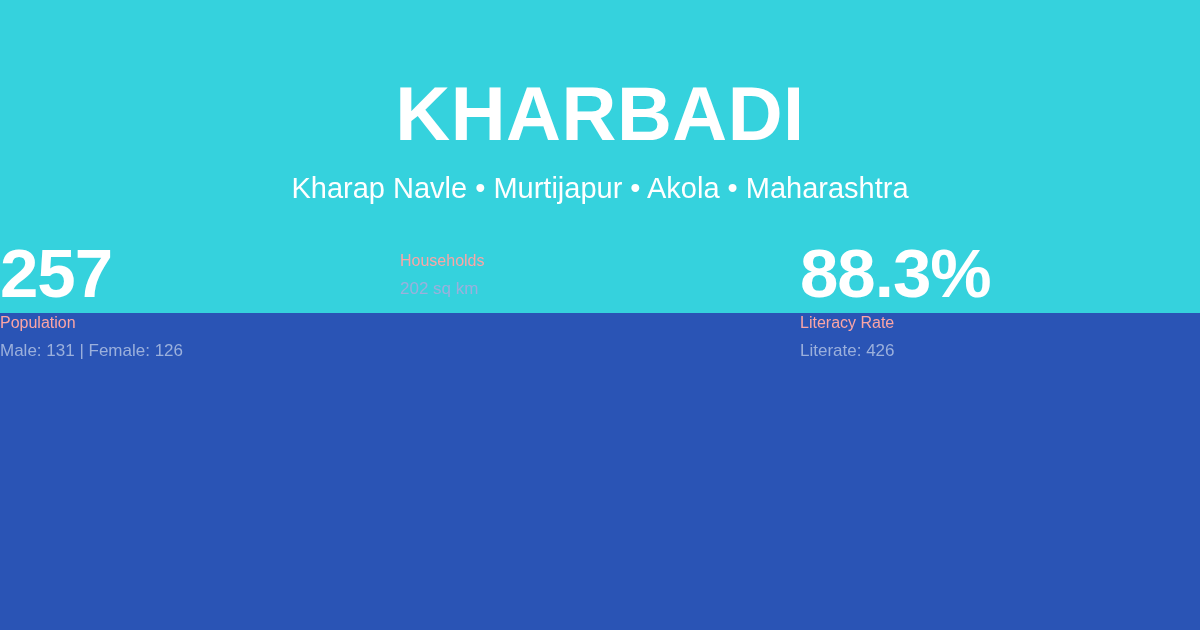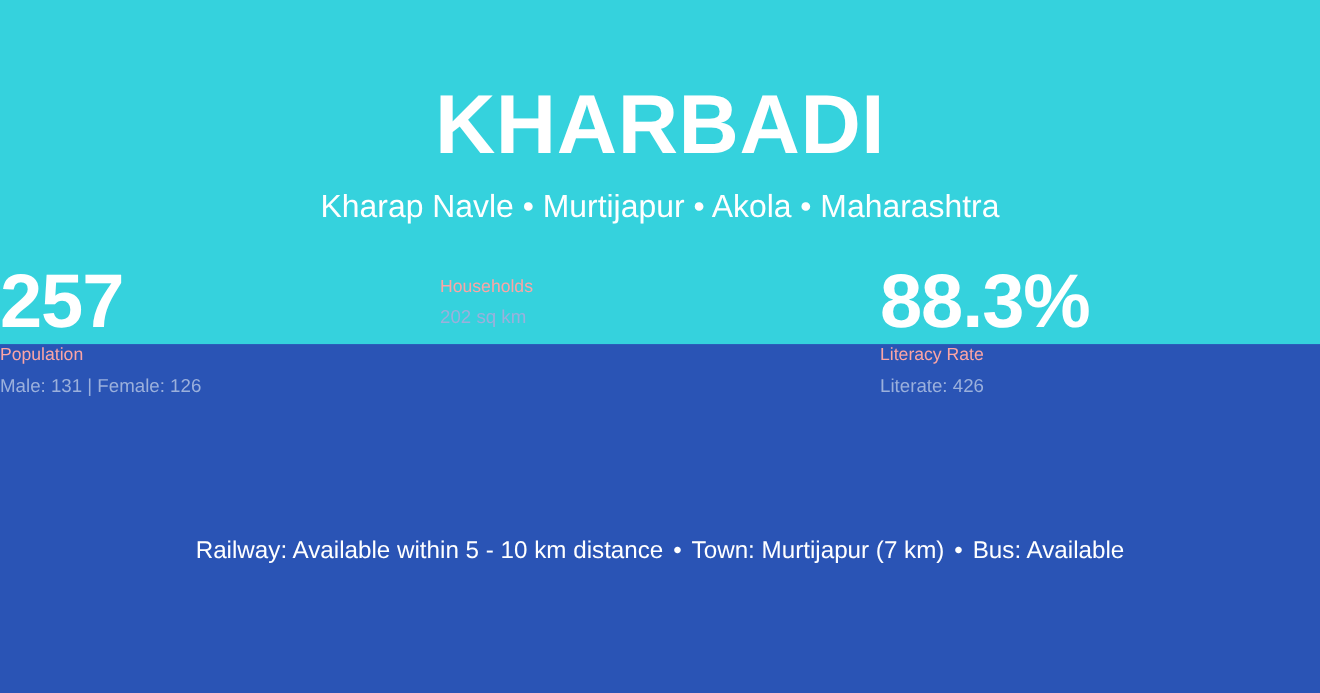--- a/index.html
+++ b/index.html
@@ -166,16 +166,15 @@
     </div>
 
     <div class="stat-col">
       <div class="stat-value">88.3%</div>
       <div class="stat-label">Literacy Rate</div>
       <div class="stat-sub">Literate: 426</div>
     </div>
 
   </div>
 
-  <div id="info-line"><span>Railway: Available within 5 - 10 km distance</span><span class="info-sep">•</span><span>Town: Murtijapur (7 km)</span><span class="info-sep">•</span><span>Bus: Available</span></div>
 
 
 </div>
 
 </body></html>

